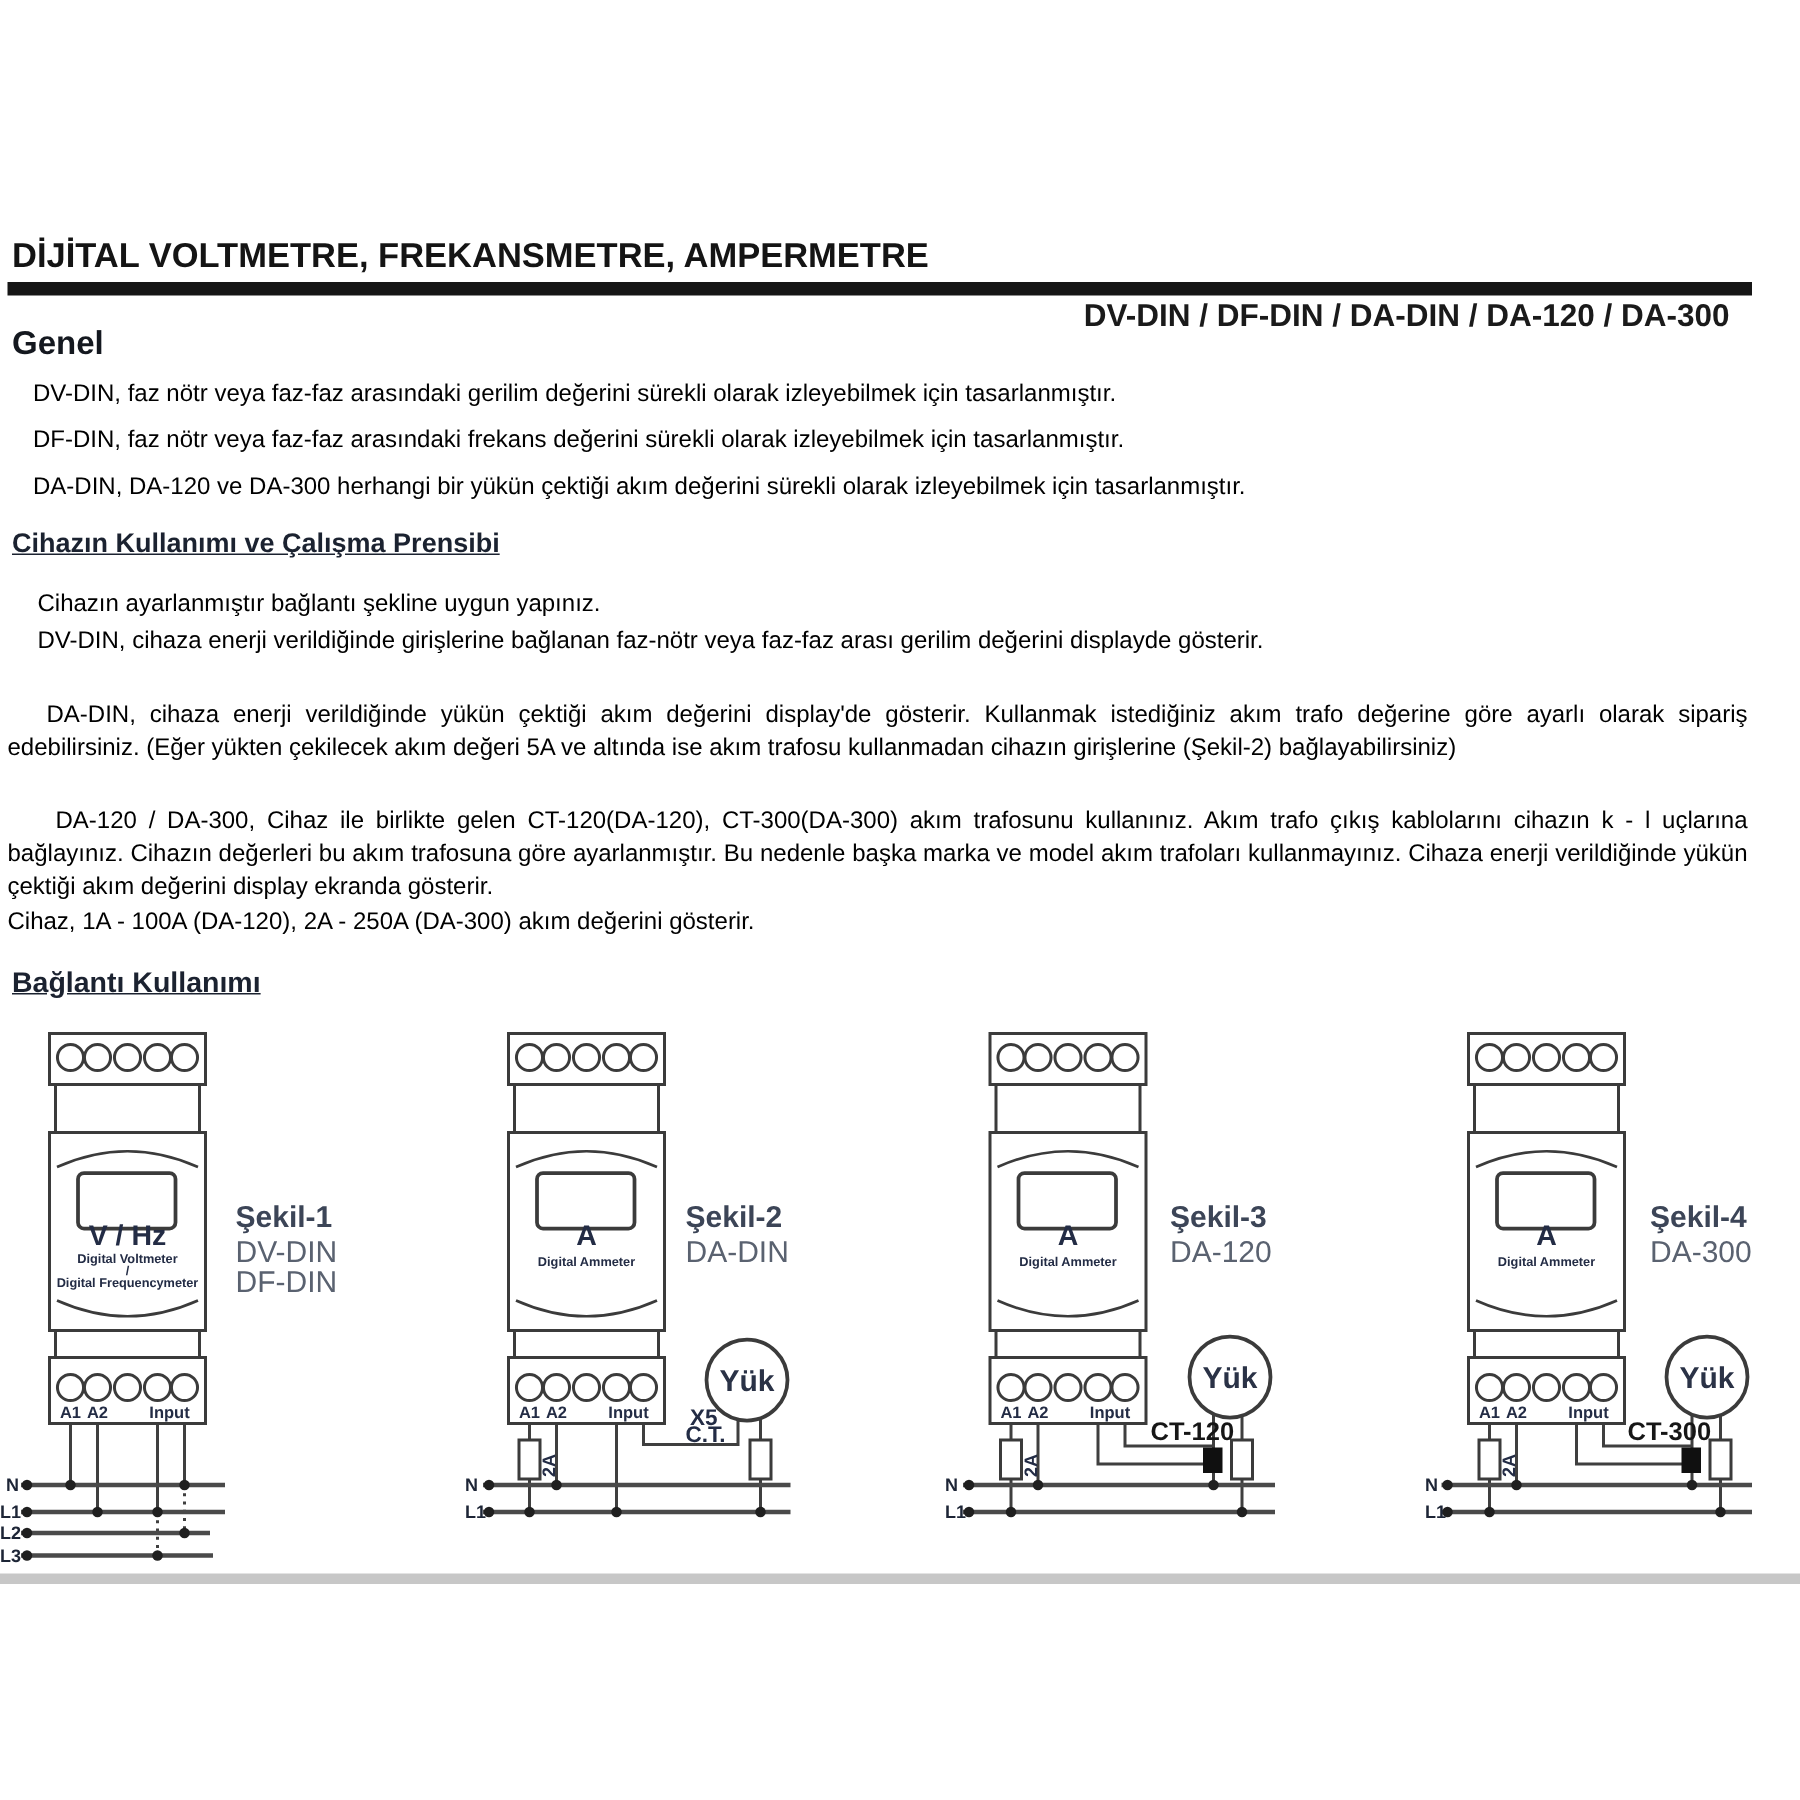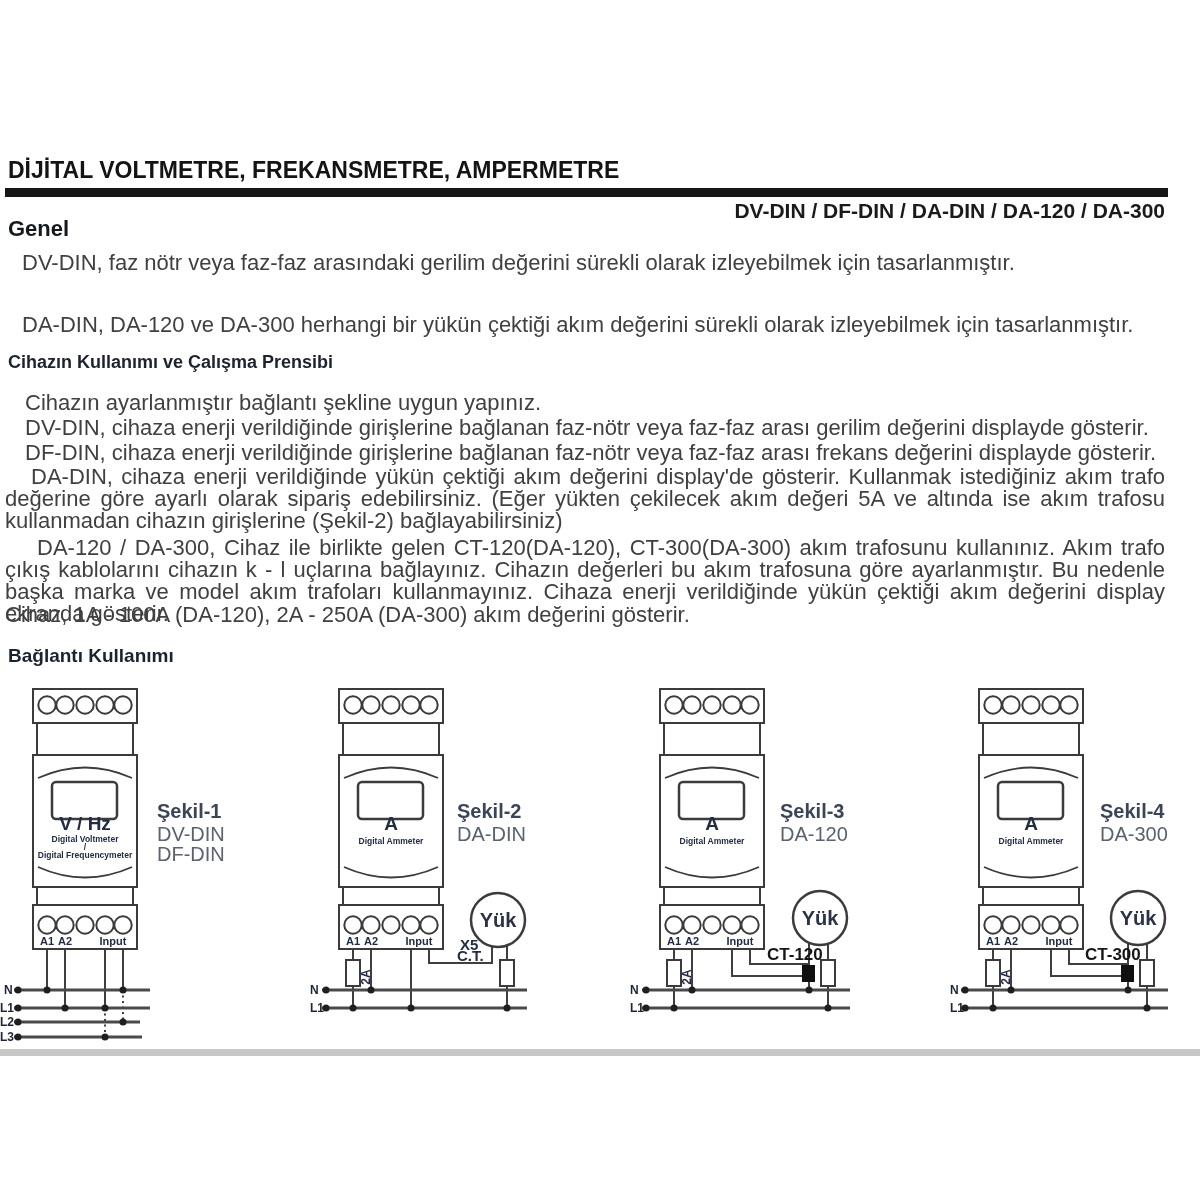--- a/index.html
+++ b/index.html
@@ -3,22 +3,22 @@
 <meta charset="utf-8">
 <style>
   html,body{margin:0;padding:0;background:#fff;}
   .page{position:relative;width:1200px;height:1200px;background:#ffffff;overflow:hidden;
         font-family:"Liberation Sans",sans-serif;color:#1e1e1e;}
   .abs{position:absolute;}
   .title{font-size:23px;font-weight:bold;color:#141414;letter-spacing:0px;}
   .rule{background:#161616;height:9px;}
   .models{font-size:21px;font-weight:bold;color:#1a1a1a;text-align:right;}
   .h2{font-size:22px;font-weight:bold;color:#14181f;}
-  .h2b{font-size:19px;font-weight:bold;color:#1b2230;}
-  .body{font-size:22px;line-height:22px;color:#404040;}
+  .h2b{font-size:19px;font-weight:bold;color:#1b2230;text-decoration:underline;}
+  .body{font-size:16px;line-height:22px;color:#000000;}
   .just{text-align:justify;}
   .grayband{background:#c7c7c7;}
   svg{position:absolute;overflow:visible;}
   svg text{font-family:"Liberation Sans",sans-serif;}
   .shape{fill:#ffffff;stroke:#3b3b3b;stroke-width:2;}
   .shape25{fill:#ffffff;stroke:#3b3b3b;stroke-width:2.5;}
   .sep{stroke:#3b3b3b;stroke-width:2;fill:none;}
   .arc{stroke:#3b3b3b;stroke-width:1.8;fill:none;}
   .wire{stroke:#3f3f3f;stroke-width:2;fill:none;}
   .pline{stroke:#4a4a4a;stroke-width:3;fill:none;}
@@ -36,30 +36,30 @@
   .xslbl{font-size:15px;font-weight:bold;fill:#232c45;}
   .fuselbl{font-size:12px;font-weight:bold;fill:#232c45;}
 </style>
 </head>
 <body>
 
 <div class="page">
 
   <div class="abs title" style="left:8px;top:157px;">DİJİTAL VOLTMETRE, FREKANSMETRE, AMPERMETRE</div>
   <div class="abs rule" style="left:5px;top:188px;width:1163px;"></div>
-  <div class="abs models" style="left:500px;top:199px;width:665px;">DV-DIN / DF-DIN / DA-DIN / DA-120 / DA-300</div>
+  <div class="abs models" style="left:488px;top:199px;width:665px;">DV-DIN / DF-DIN / DA-DIN / DA-120 / DA-300</div>
 
   <div class="abs h2" style="left:8px;top:216px;">Genel</div>
   <div class="abs body" style="left:22px;top:252px;width:1150px;">DV-DIN, faz nötr veya faz-faz arasındaki gerilim değerini sürekli olarak izleyebilmek için tasarlanmıştır.</div>
+  <div class="abs body" style="left:22px;top:283px;width:1150px;">DF-DIN, faz nötr veya faz-faz arasındaki frekans değerini sürekli olarak izleyebilmek için tasarlanmıştır.</div>
   <div class="abs body" style="left:22px;top:314px;width:1160px;">DA-DIN, DA-120 ve DA-300 herhangi bir yükün çektiği akım değerini sürekli olarak izleyebilmek için tasarlanmıştır.</div>
 
   <div class="abs h2b" style="left:8px;top:352px;font-size:18px;">Cihazın Kullanımı ve Çalışma Prensibi</div>
   <div class="abs body" style="left:25px;top:392px;width:1150px;">Cihazın ayarlanmıştır bağlantı şekline uygun yapınız.</div>
   <div class="abs body" style="left:25px;top:417px;width:1150px;">DV-DIN, cihaza enerji verildiğinde girişlerine bağlanan faz-nötr veya faz-faz arası gerilim değerini displayde gösterir.</div>
-  <div class="abs body" style="left:25px;top:442px;width:1150px;">DF-DIN, cihaza enerji verildiğinde girişlerine bağlanan faz-nötr veya faz-faz arası frekans değerini displayde gösterir.</div>
   <div class="abs body just" style="left:5px;top:466px;width:1160px;text-indent:26px;">DA-DIN, cihaza enerji verildiğinde yükün çektiği akım değerini display'de gösterir. Kullanmak istediğiniz akım trafo değerine göre ayarlı olarak sipariş edebilirsiniz. (Eğer yükten çekilecek akım değeri 5A ve altında ise akım trafosu kullanmadan cihazın girişlerine (Şekil-2) bağlayabilirsiniz)</div>
   <div class="abs body just" style="left:5px;top:537px;width:1160px;text-indent:32px;">DA-120 / DA-300, Cihaz ile birlikte gelen CT-120(DA-120), CT-300(DA-300) akım trafosunu kullanınız. Akım trafo çıkış kablolarını cihazın k - l uçlarına bağlayınız. Cihazın değerleri bu akım trafosuna göre ayarlanmıştır. Bu nedenle başka marka ve model akım trafoları kullanmayınız. Cihaza enerji verildiğinde yükün çektiği akım değerini display ekranda gösterir.</div>
   <div class="abs body" style="left:5px;top:604px;width:1160px;">Cihaz, 1A - 100A (DA-120), 2A - 250A (DA-300) akım değerini gösterir.</div>
 
   <div class="abs h2b" style="left:8px;top:645px;">Bağlantı Kullanımı</div>
 
   <svg style="left:0px;top:680px;" width="330" height="400" viewBox="0 0 330 400">
     <defs>
       <g id="dev">
         <path class="shape" d="M1,1 H105 V35 H101 V67 H105 V199 H101 V217 H105 V261 H1 V217 H5 V199 H1 V67 H5 V35 H1 Z"></path>

